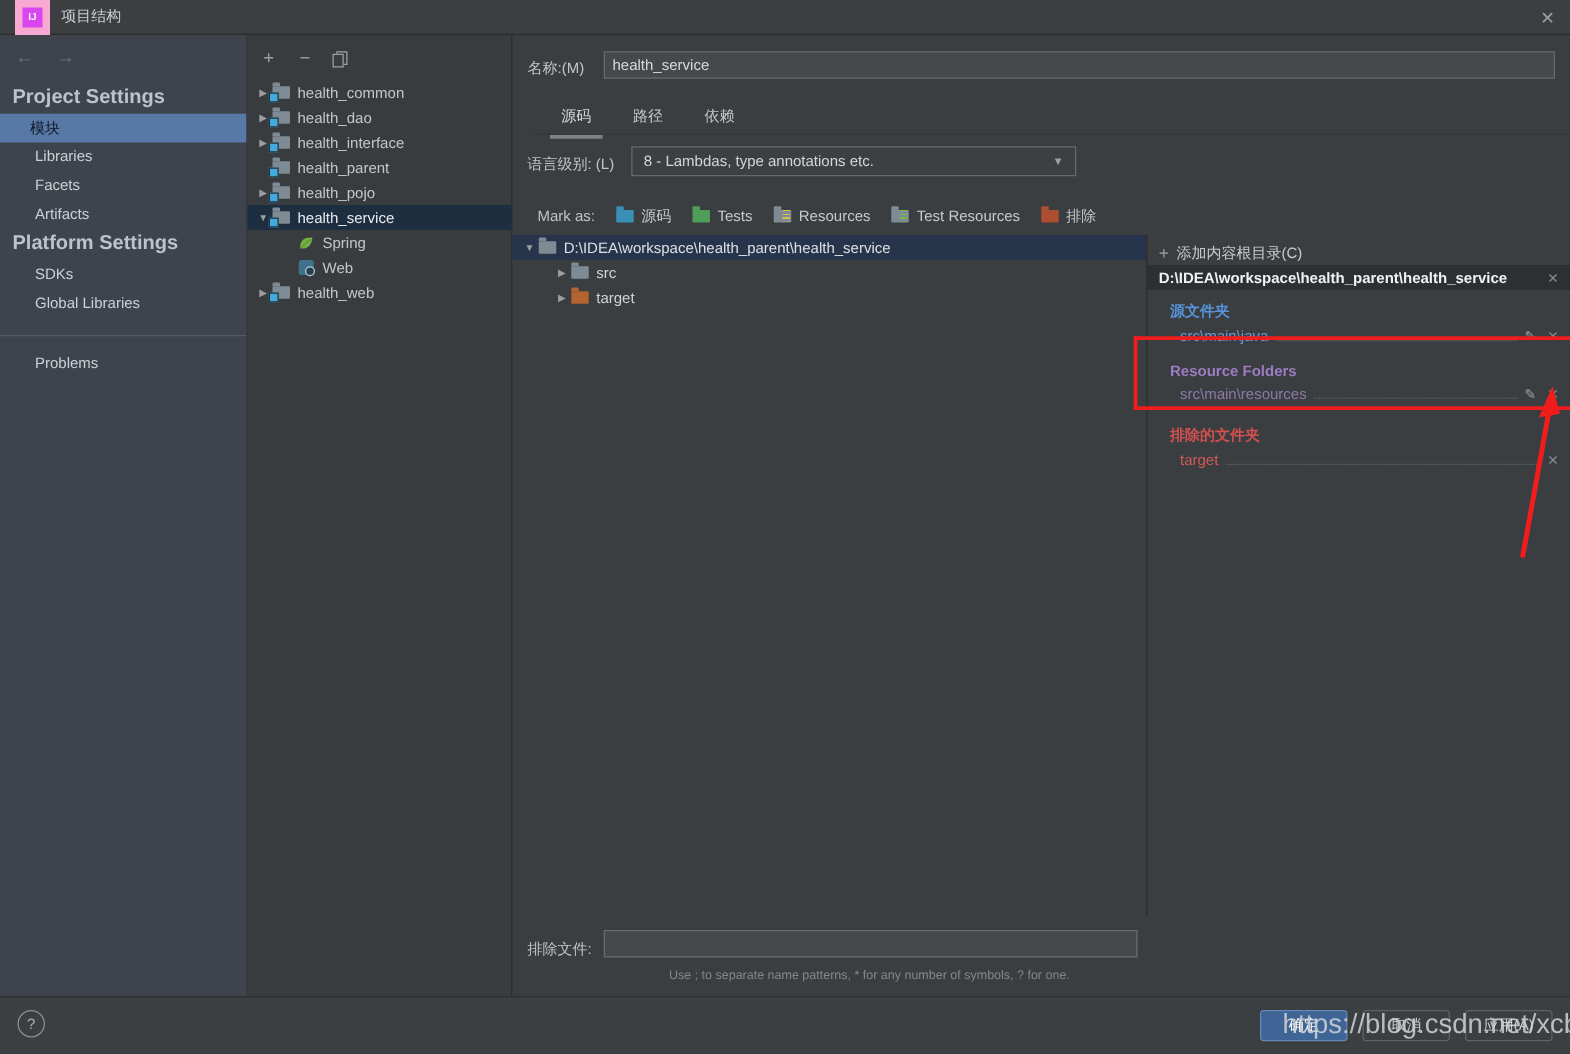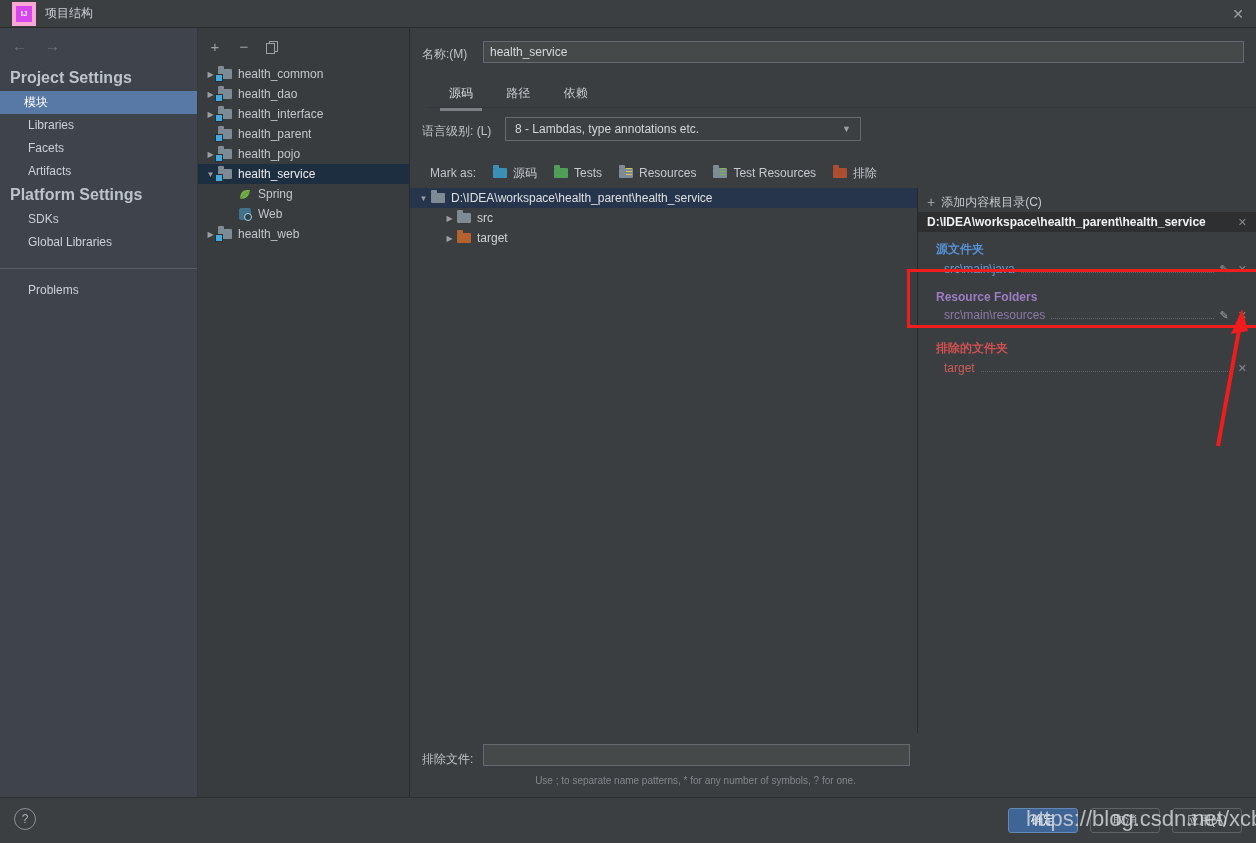--- a/index.html
+++ b/index.html
@@ -1,29 +1,29 @@
 <!DOCTYPE html>
 <html><head>
 <meta charset="utf-8">
 <style>
   html,body{margin:0;padding:0;background:#3c3f41;font-family:"Liberation Sans","DejaVu Sans",sans-serif;}
   #screen{position:relative;width:1256px;height:843px;background:#3b3e40;overflow:hidden;color:#c2c6ca;font-size:12px;}
 
   
   .titlebar{position:absolute;left:0;top:0;width:1256px;height:28px;background:#3c3f41;border-bottom:1px solid #2b2b2b;display:flex;align-items:center;padding:0 12px;box-sizing:border-box;}
-  .app-icon{width:16px;height:16px;background:#d946ef;border:4px solid #f9a8d4;color:#fff;font-size:8px;font-weight:bold;display:flex;align-items:center;justify-content:center;margin-right:9px;flex:none;}
+  .app-icon{width:16px;height:16px;background:#d946ef;border:6px solid #f9a8d4;color:#fff;font-size:8px;font-weight:bold;display:flex;align-items:center;justify-content:center;margin-right:9px;flex:none;}
   .win-title{color:#ccd0d5;font-size:12px;}
   .close-btn{margin-left:auto;color:#9da1a5;font-size:14px;line-height:1;cursor:default;}
 
   
   .sidebar{position:absolute;left:0;top:28px;width:198px;height:769px;background:#3f434c;border-right:1px solid #33363c;box-sizing:border-box;}
   .nav-arrows{display:flex;gap:18px;padding:9px 12px 12px;color:#70757b;font-size:15px;}
   .sb-header{padding:3px 10px 4px;font-weight:bold;color:#bdc3cb;font-size:16px;}
   .sb-item{height:23px;line-height:23px;padding-left:28px;color:#ccd1d7;}
-  .sb-item.selected{background:#5878a5;color:#ffffff;padding-left:24px;}
+  .sb-item.selected{background:#5878a5;color:#0f172a;padding-left:24px;}
   .sb-divider{border-top:1px solid #565a61;margin:14px 0 10px;}
 
   
   .modpanel{position:absolute;left:198px;top:28px;width:212px;height:769px;background:#393c3e;border-right:1px solid #2b2b2b;box-sizing:border-box;}
   .mp-toolbar{height:26px;display:flex;align-items:center;gap:15px;padding:6px 0 4px 10px;color:#9da1a5;font-size:15px;}
   .tb-glyph{width:14px;text-align:center;line-height:14px;}
   .copy-icon{position:relative;width:12px;height:13px;}
   .copy-icon::before{content:"";position:absolute;right:0;top:0;width:7px;height:9px;border:1px solid #9da1a5;}
   .copy-icon::after{content:"";position:absolute;left:0;bottom:0;width:7px;height:9px;border:1px solid #9da1a5;background:#393c3e;}
   .mod-row{height:20px;display:flex;align-items:center;padding-left:6px;color:#c2c7cb;}

